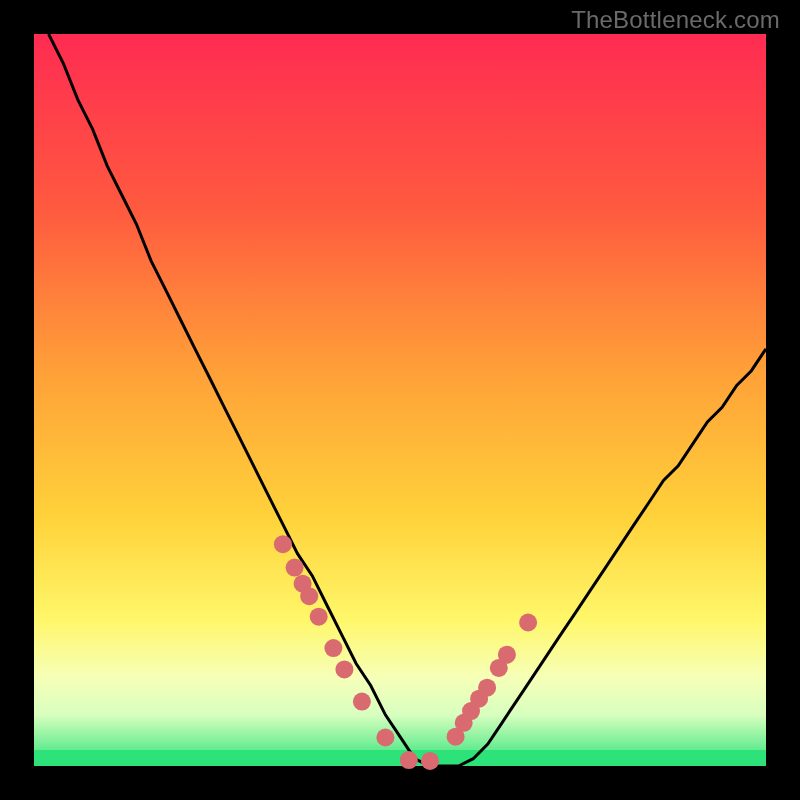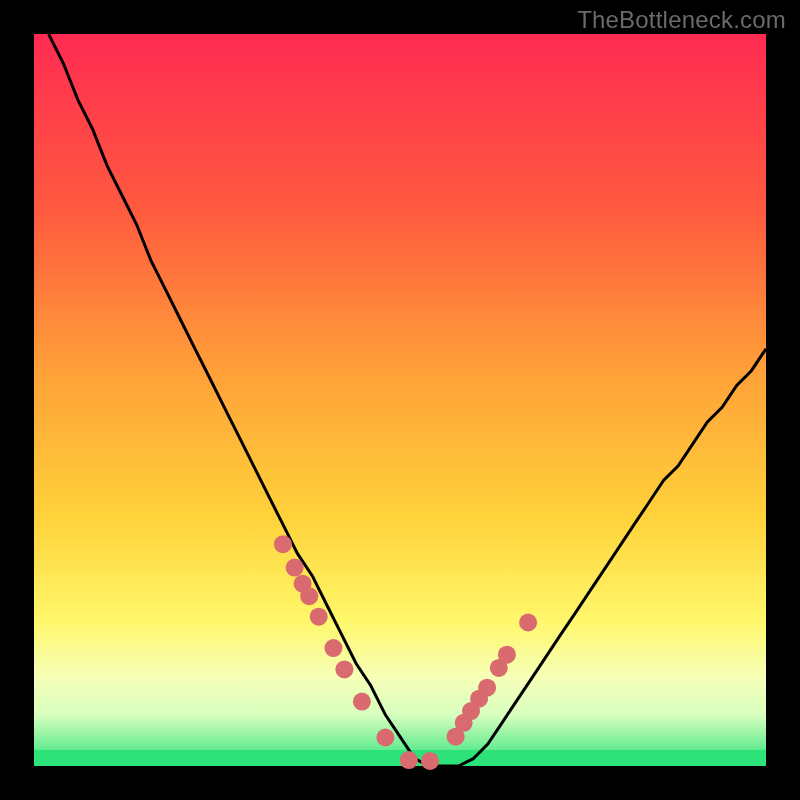--- a/index.html
+++ b/index.html
@@ -11,21 +11,21 @@
     font-family: Arial, Helvetica, sans-serif;
   }
   .wrap {
     position: relative;
     width: 800px;
     height: 800px;
   }
   .watermark {
     position: absolute;
     top: 6px;
-    right: 14px;
+    right: 20px;
     font-size: 24px;
     font-weight: 400;
     color: #6a6a6a;
     letter-spacing: 0.2px;
     z-index: 10;
   }
   svg { display: block; }
 </style>
 </head>
 <body>

